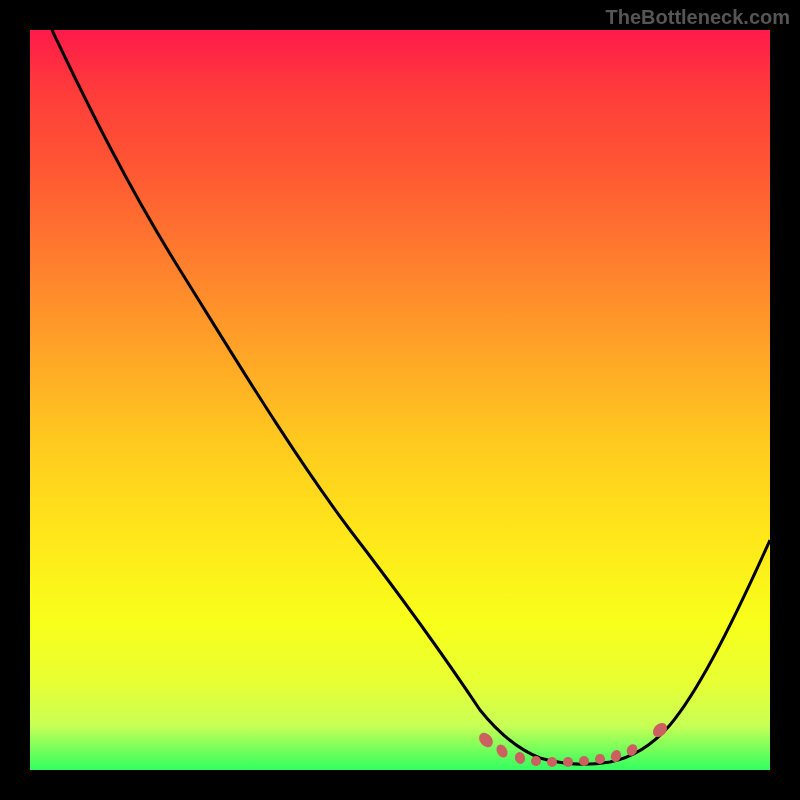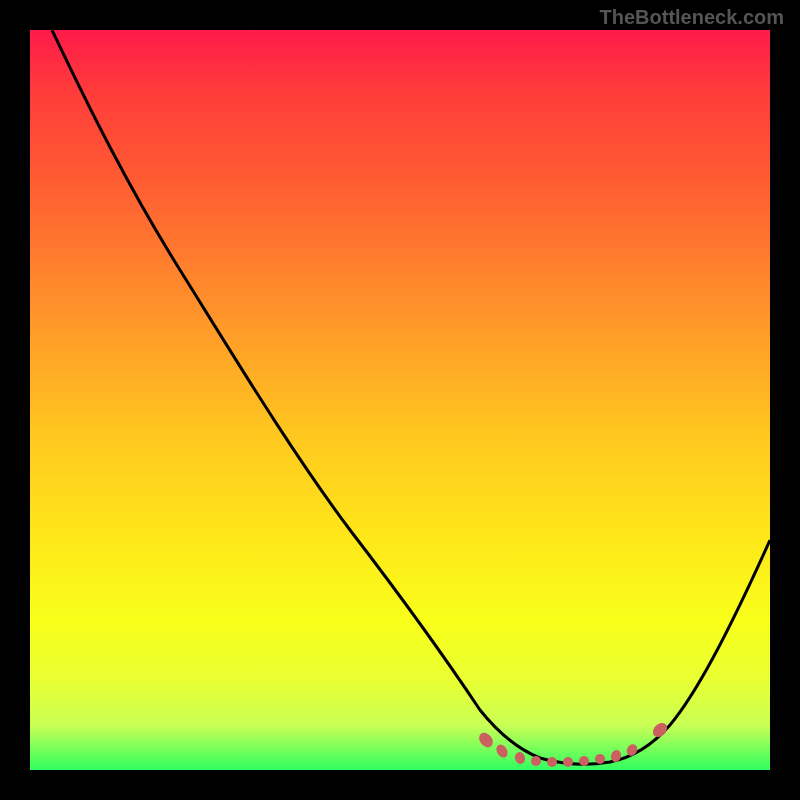--- a/index.html
+++ b/index.html
@@ -12,21 +12,21 @@
   }
   .container {
     width: 800px;
     height: 800px;
     position: relative;
     background: #000;
   }
   .watermark {
     position: absolute;
     top: 6px;
-    right: 16px;
+    right: 10px;
     color: #555;
     font-size: 20px;
     font-weight: bold;
     z-index: 10;
   }
   .plot-area {
     position: absolute;
     left: 30px;
     top: 30px;
     width: 740px;

